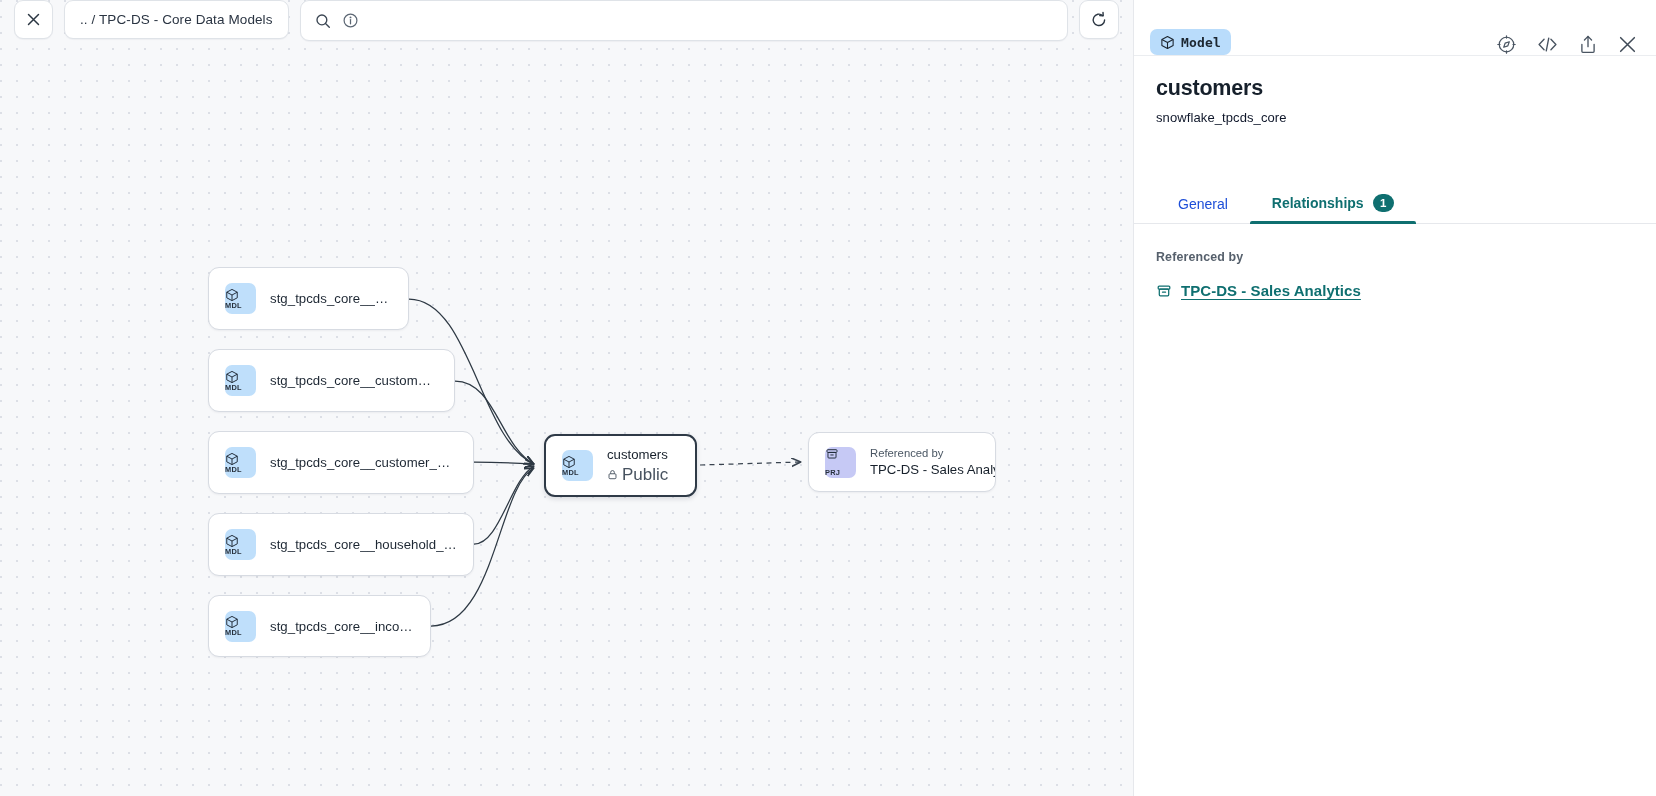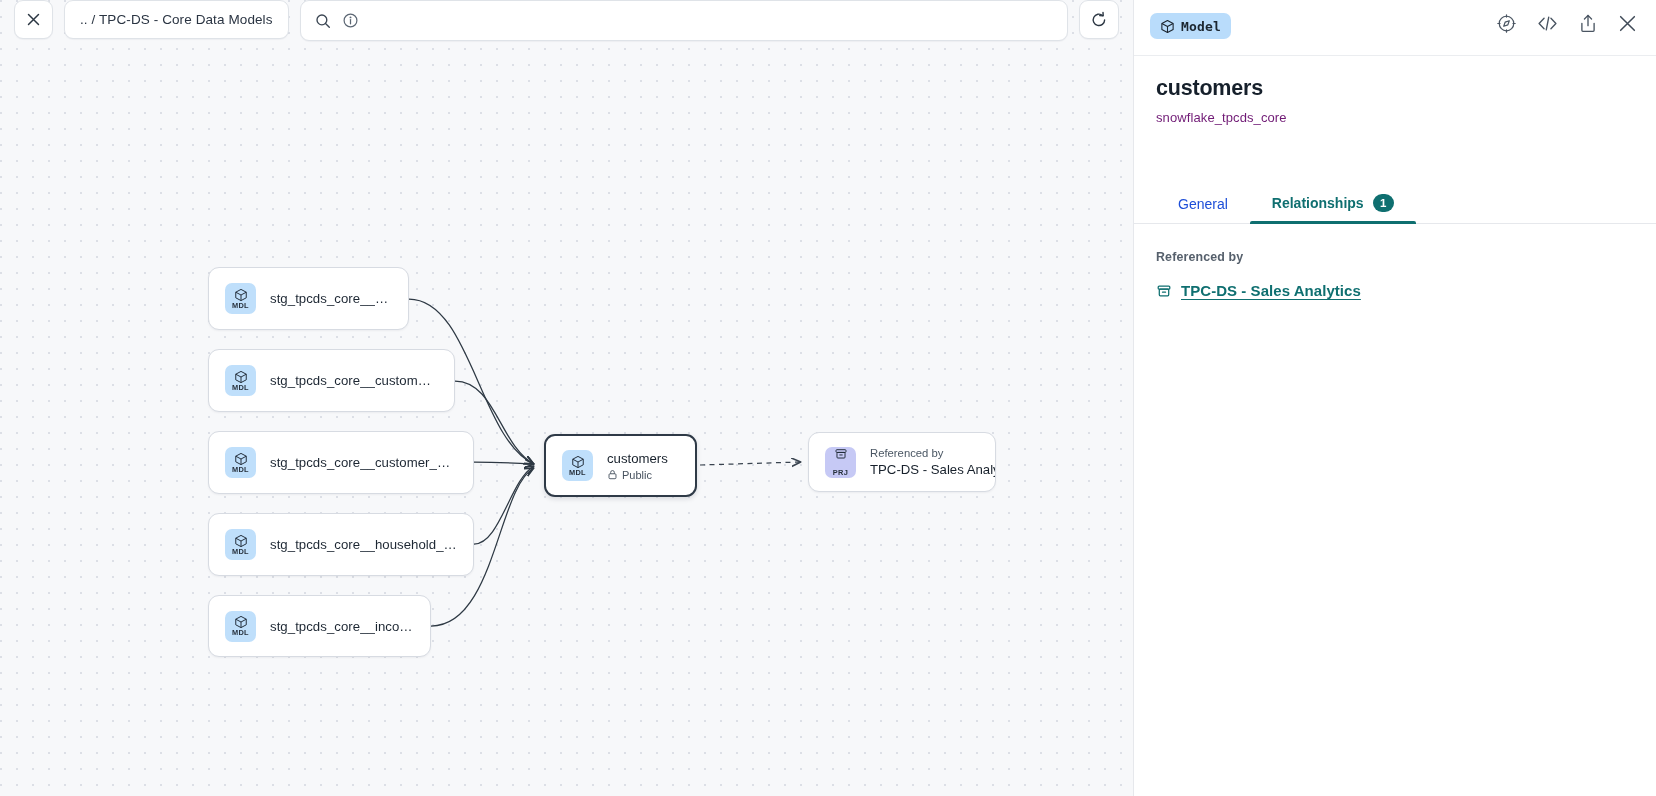--- a/index.html
+++ b/index.html
@@ -85,55 +85,55 @@
     overflow: hidden;
   }
   .node.selected {
     border: 2px solid #2f3a47;
     box-shadow: 0 2px 5px rgba(16,24,40,.13);
   }
   .badge {
     width: 31px; height: 31px;
     border-radius: 7px;
     display: flex; flex-direction: column;
-    align-items: center; justify-content: center;
+    align-items: flex-start; justify-content: center;
     flex: none;
     gap: 0px;
   }
   .badge.mdl { background: #bfdffb; }
   .badge.prj { background: #c6c9f5; gap: 8px; }
   .badge .bt {
     font-size: 7.4px; font-weight: 700; letter-spacing: .3px;
     line-height: 8px;
     color: #27313d;
     font-family: "Liberation Sans", sans-serif;
   }
   .node-label {
     font-size: 13.2px; color: #1d2733;
     white-space: nowrap; overflow: hidden; text-overflow: ellipsis;
     letter-spacing: .05px;
   }
   .node-stack { display: flex; flex-direction: column; gap: 3px; min-width: 0; }
   .node-title { font-size: 13.2px; color: #17202b; white-space: nowrap; }
   .node-sub {
-    font-size: 11px; color: #47525f;
+    font-size: 17px; color: #47525f;
     display: flex; align-items: center; gap: 4px; white-space: nowrap;
   }
   .node-kicker { font-size: 11.3px; color: #4a5663; white-space: nowrap; }
 
   
   .panel {
     width: 523px; height: 796px;
     background: #ffffff;
     border-left: 1px solid #e6e8ec;
     position: relative;
   }
   .panel-top {
     height: 56px;
-    display: flex; align-items: flex-start;
+    display: flex; align-items: flex-end;
     padding: 13px 18px 0 16px;
     gap: 10px;
     border-bottom: 1px solid #ebedf0;
   }
   .type-pill {
     background: #b9dcfb;
     border-radius: 7px;
     height: 26px;
     display: flex; align-items: center; gap: 6px;
     padding: 0 10px;
@@ -141,21 +141,21 @@
   .type-pill .tp-text {
     font-family: "DejaVu Sans Mono", monospace;
     font-size: 13px; font-weight: 700; color: #1c2630;
     letter-spacing: .2px;
   }
   .panel-actions { margin-left: auto; display: flex; align-items: center; gap: 19px; }
   .act { cursor: pointer; display: block; }
 
   .panel-head { padding: 20px 22px 0 22px; }
   .panel-title { font-size: 21.5px; font-weight: 700; color: #16202b; letter-spacing: -.2px; }
-  .panel-sub { font-size: 13px; color: #701a75; margin-top: 9px; letter-spacing: .1px; }
+  .panel-sub { font-size: 13px; color: #0f172a; margin-top: 9px; letter-spacing: .1px; }
 
   .tabs {
     display: flex; align-items: flex-end; gap: 0;
     padding: 0 22px;
     margin-top: 29px;
     border-bottom: 1px solid #e6e8ec;
   }
   .tab {
     padding: 0 22px 11px 22px;
     font-size: 14px;

